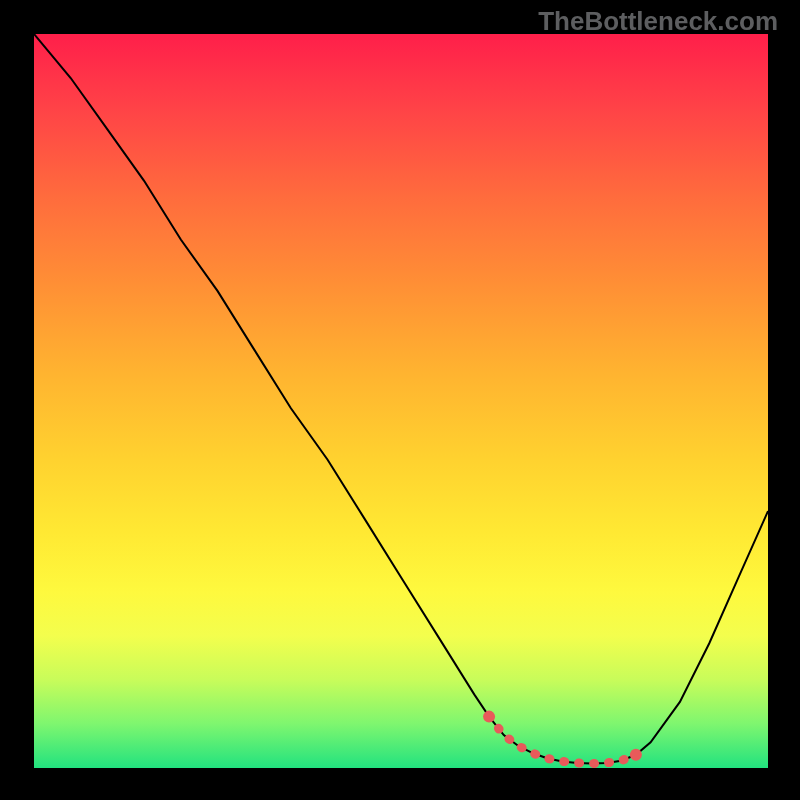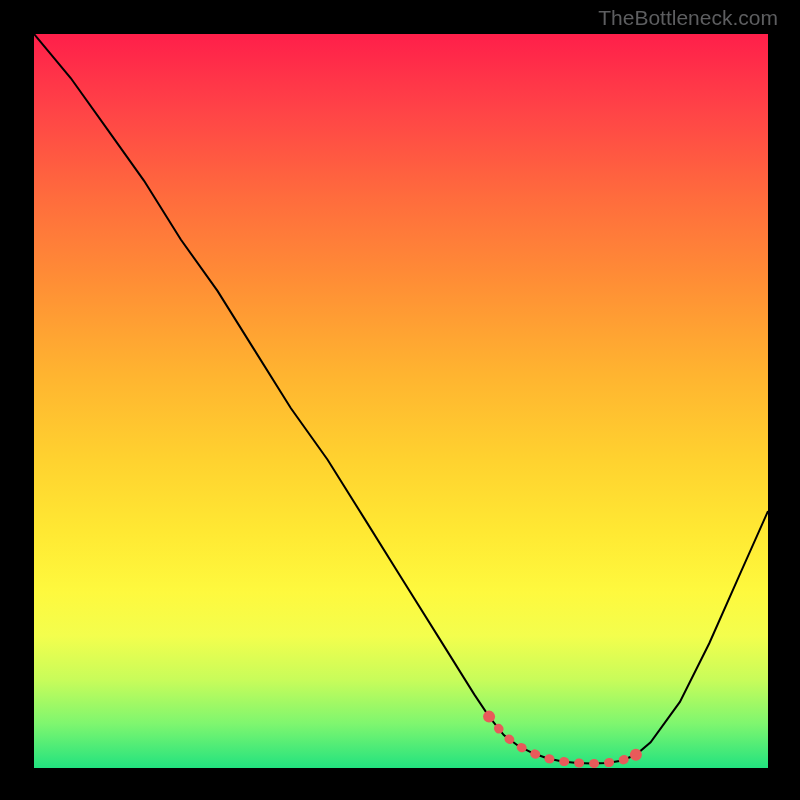--- a/index.html
+++ b/index.html
@@ -1,17 +1,17 @@
 <!DOCTYPE html>
 <html><head>
 <meta charset="utf-8">
 <style>
   * { margin: 0; padding: 0; box-sizing: border-box; }
   body { width: 800px; height: 800px; background: #000; position: relative; font-family: Arial, sans-serif; }
-  .watermark { position: absolute; top: 6px; right: 22px; color: #5d5e60; font-size: 21px; font-weight: 400; z-index: 10; }
+  .watermark { position: absolute; top: 6px; right: 22px; color: #5d5e60; font-size: 26px; font-weight: 700; z-index: 10; }
   .chart-area { position: absolute; left: 34px; top: 34px; width: 734px; height: 734px; }
   .gradient-bg { position: absolute; inset: 0; background: linear-gradient(to bottom,
       #ff1f4a 0%,
       #ff4247 10%,
       #ff6b3d 22%,
       #ff8f35 34%,
       #ffb330 46%,
       #ffd22f 58%,
       #ffe933 68%,
       #fef93e 76%,

